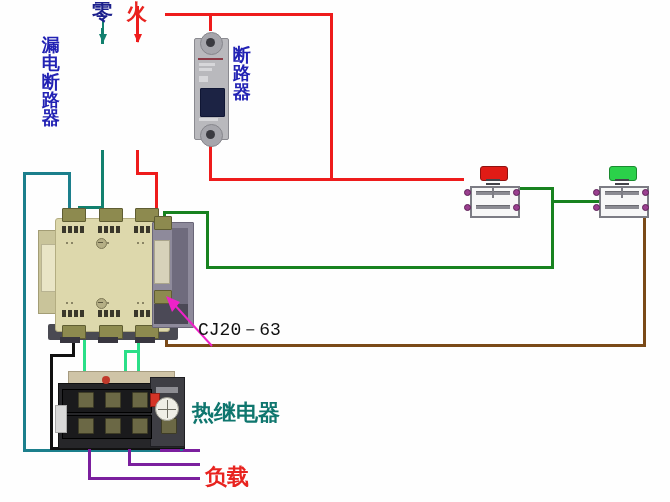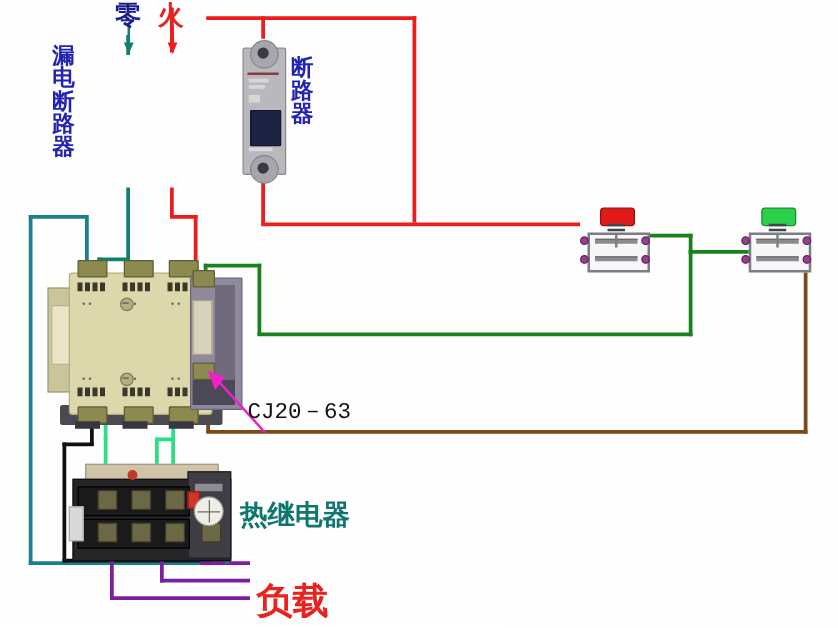--- a/index.html
+++ b/index.html
@@ -540,15 +540,15 @@
   </div>
 
   <div class="lbl" style="left:198px;top:277px;font-size:18px;color:#111111;font-weight:normal;
               font-family:Liberation Mono, monospace;margin-top:44px;">CJ20－63</div>
 
 
 
 
   <div class="lbl" style="left:192px;top:402px;font-size:22px;color:#0f766e;">热继电器</div>
 
-  <div class="lbl" style="left:205px;top:466px;font-size:29px;color:#e8231f;">负载</div>
+  <div class="lbl" style="left:205px;top:466px;font-size:22px;color:#e8231f;">负载</div>
 
 </div>
 
 </body></html>

